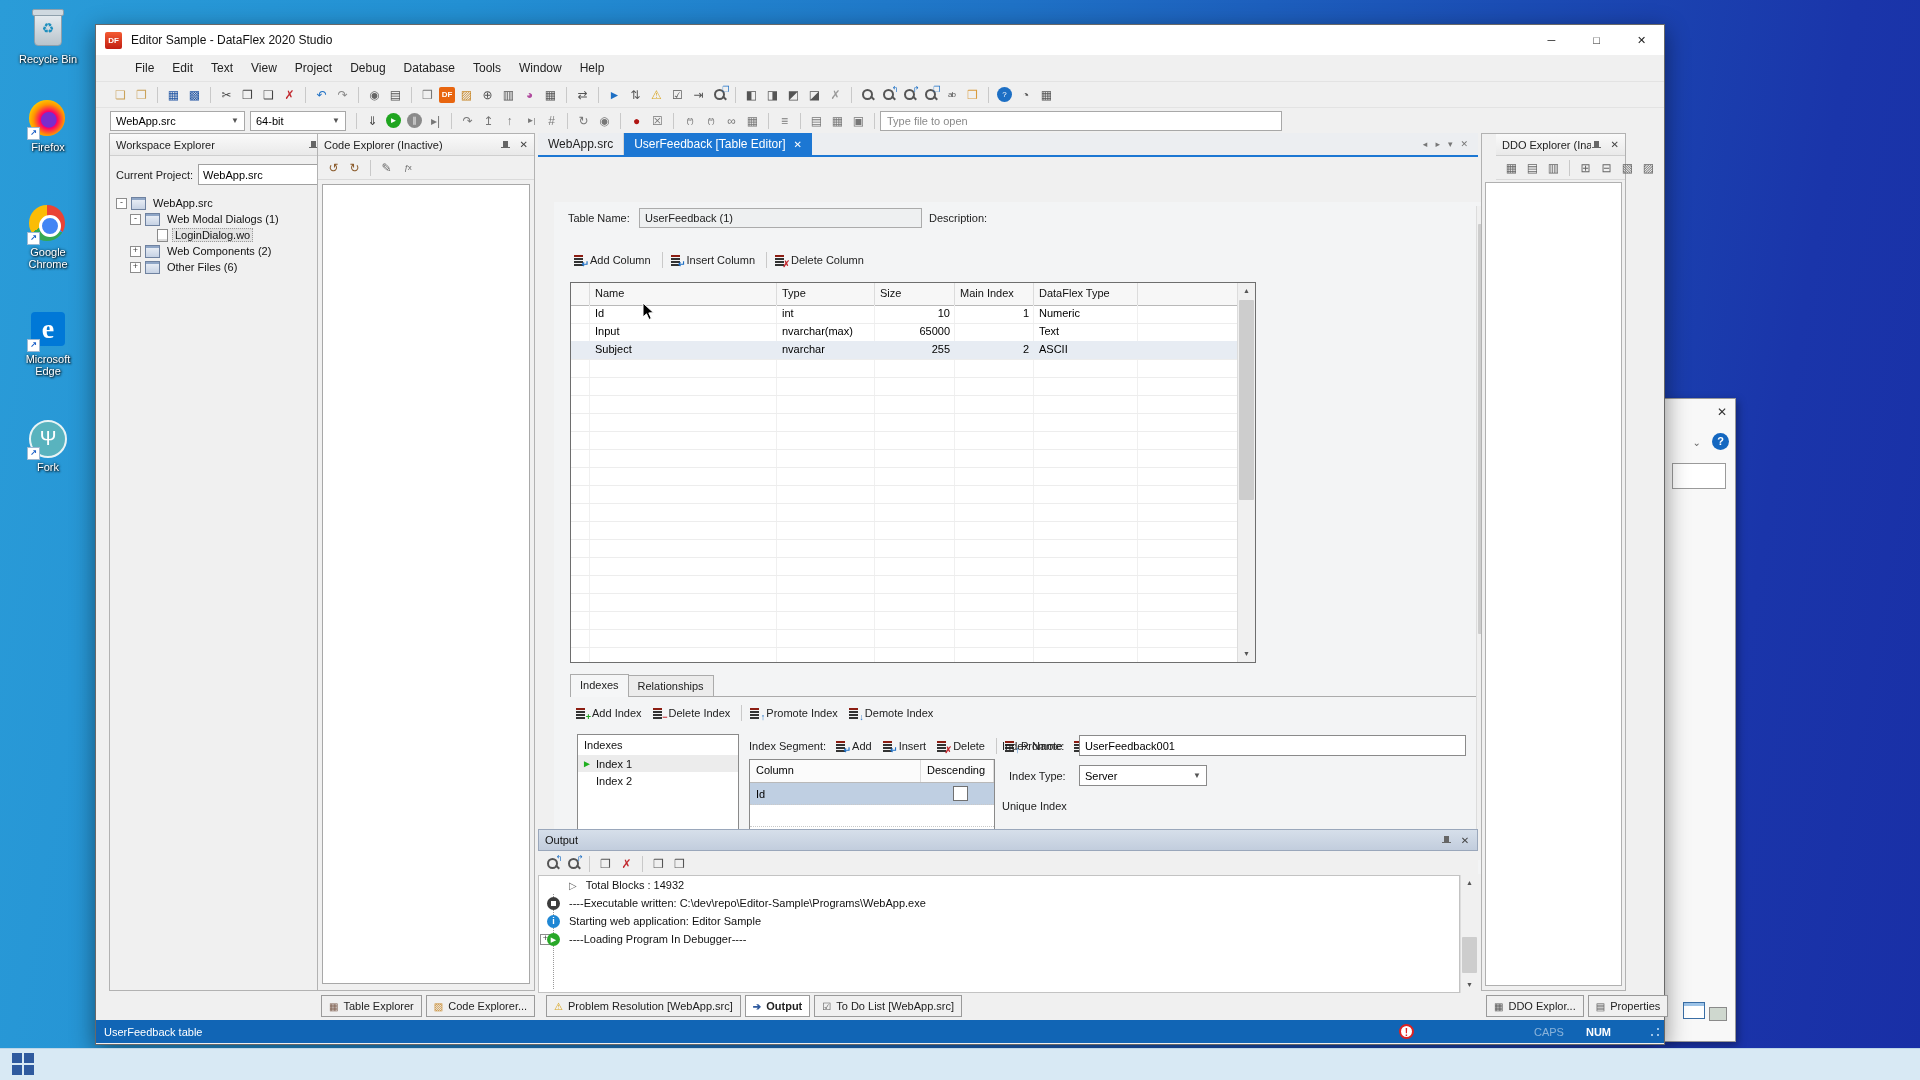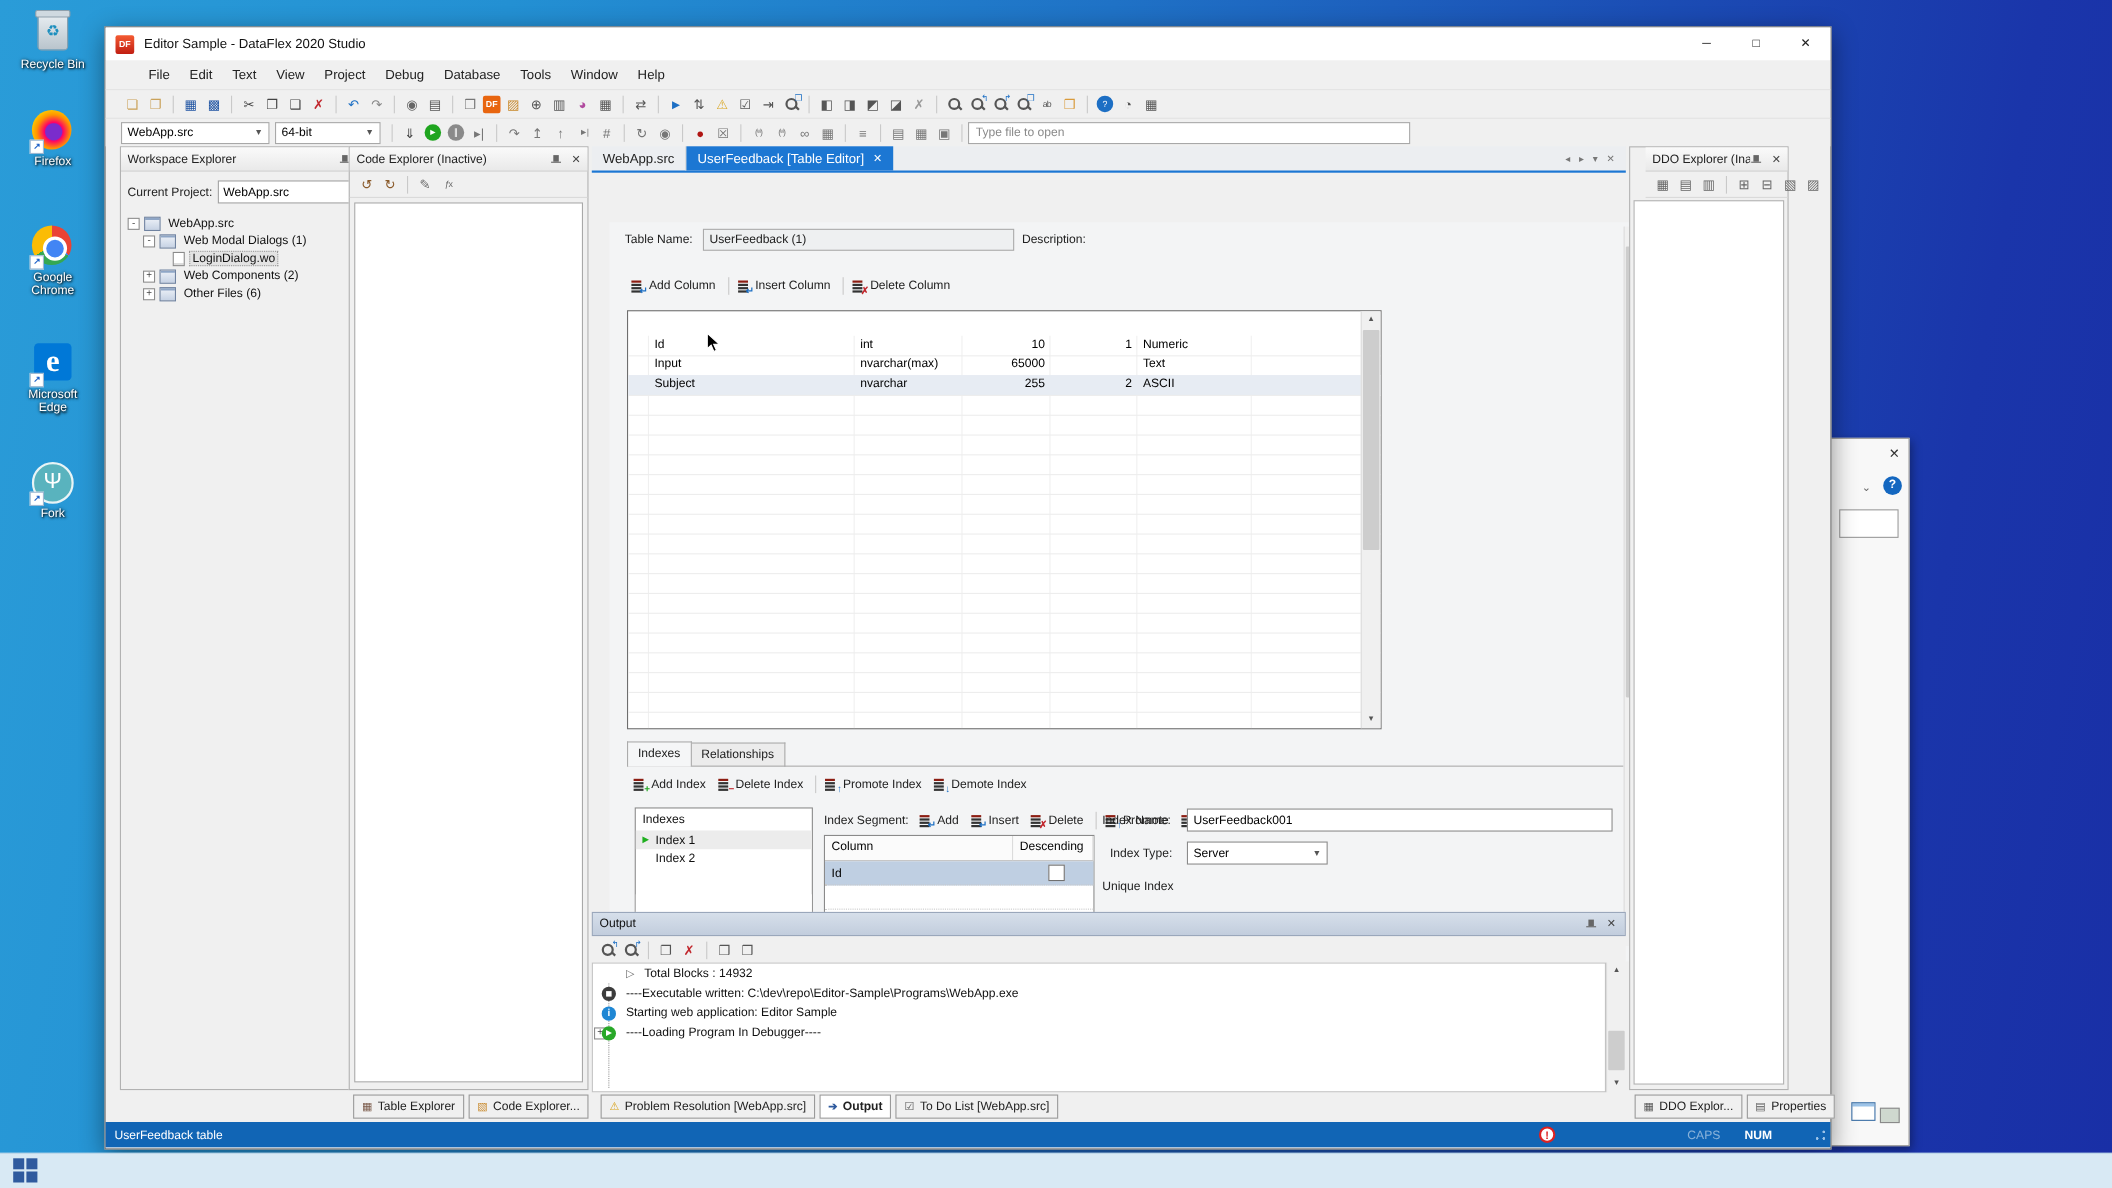--- a/index.html
+++ b/index.html
@@ -517,20 +517,28 @@
                 <i></i>
                 <i></i>
                 <i></i>
                 <span class="li-mark" style="color: rgb(193, 39, 45);">✗</span>
               </span>
               <span>Delete Column</span>
             </span>
           </div>
 
         <div id="grid">
+            <div class="ghead">
+              <div class="gh-cell" style="width: 19px;"></div>
+              <div class="gh-cell" style="width: 187px;">Name</div>
+              <div class="gh-cell" style="width: 98px;">Type</div>
+              <div class="gh-cell" style="width: 80px;">Size</div>
+              <div class="gh-cell" style="width: 79px;">Main Index</div>
+              <div class="gh-cell" style="width: 104px;">DataFlex Type</div>
+            </div>
             <div class="gbody">
               <div class="gline" style="left: 18px;"></div>
               <div class="gline" style="left: 205px;"></div>
               <div class="gline" style="left: 303px;"></div>
               <div class="gline" style="left: 383px;"></div>
               <div class="gline" style="left: 462px;"></div>
               <div class="gline" style="left: 566px;"></div>
               <div class="grow" style="top: 0px;">
                 <div class="g-cell" style="width: 19px;"></div>
                 <div class="g-cell" style="width: 187px;">Id</div>

